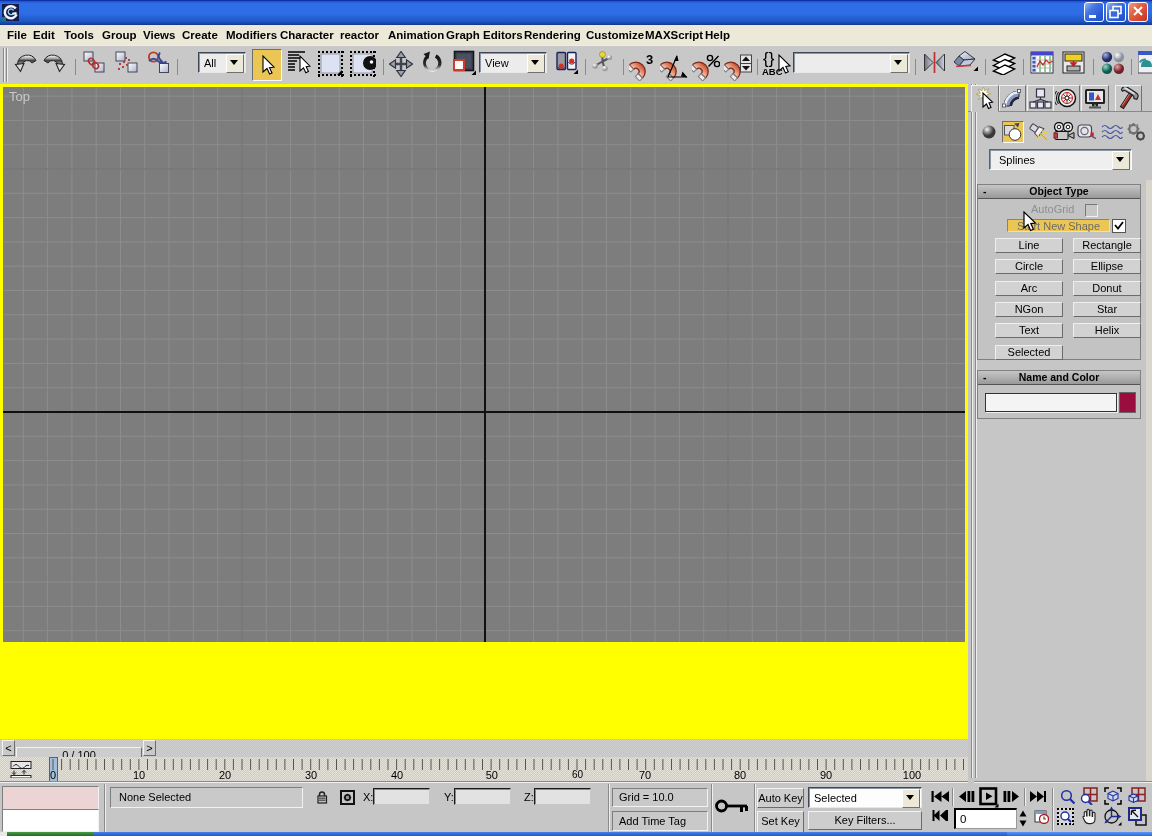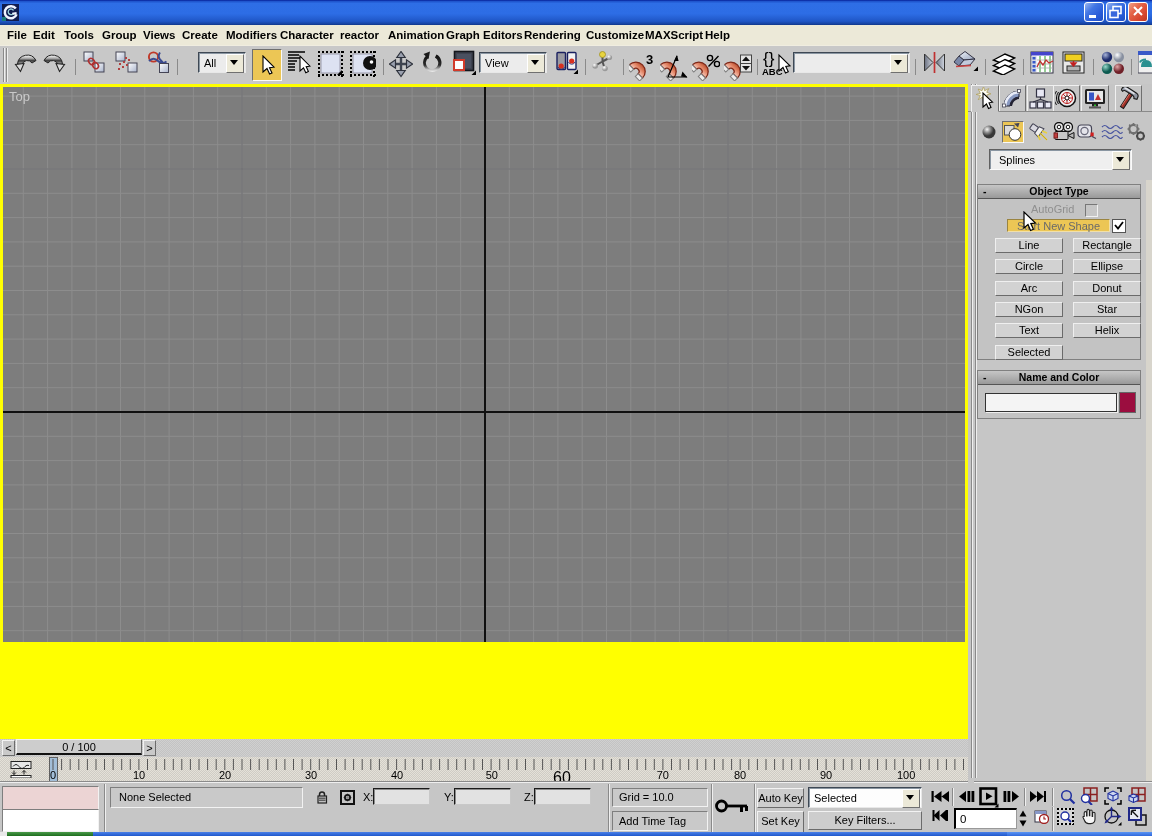--- a/index.html
+++ b/index.html
@@ -711,21 +711,21 @@
       <div class="abs" style="left:7px;top:22px;width:130px;height:17px;background:#f4f4f4;border:1px solid #333;box-shadow:1px 1px 0 #eee"></div>
       <div class="abs" style="left:141px;top:21px;width:15px;height:19px;background:#9b0d3f;border:1px solid #666"></div>
     </div>
     <div class="abs" style="left:178px;top:96px;width:6px;height:601px;background:#d8d5cc"></div>
     <svg class="abs" style="left:54px;top:127px" width="20" height="22">
 <path d="M2 1 L2 17 L6 13.5 L8.6 19.5 L11.4 18.3 L8.8 12.6 L13.5 12 Z" fill="#fff" stroke="#000" stroke-width="1.2"></path>
     </svg>
   </div>
 <div class="abs" id="timeslider">
     <div class="raisedb" style="left:2px;top:1px;width:13px;height:16px;background:#c9c9c9;line-height:15px">&lt;</div>
-    <div class="raisedb" style="left:16px;top:0;width:126px;height:16px;background:#cdcdcd;line-height:15px;border-bottom-width:2px;border-bottom-color:#111">0 / 100</div>
+    <div class="raisedb" style="left:16px;top:8px;width:126px;height:16px;background:#cdcdcd;line-height:15px;border-bottom-width:2px;border-bottom-color:#111">0 / 100</div>
     <div class="raisedb" style="left:143px;top:1px;width:13px;height:16px;background:#c9c9c9;line-height:15px">&gt;</div>
   </div>
 <div class="abs" id="trackbar">
     <svg class="abs" style="left:10px;top:4px" width="22" height="17">
 <rect x="1" y="0.5" width="20" height="7" fill="#e8e8e8" stroke="#222"></rect>
 <path d="M3 5.5 q3 -4 6 0 t6 0 q2 -2 4 -1" fill="none" stroke="#222"></path>
 <path d="M4 9.5 l0 4 m-2 -2 l2 2 l2 -2 M14 13.5 l0 -4 m-2 2 l2 -2 l2 2" stroke="#222" fill="none"></path>
 <rect x="1" y="14.5" width="20" height="2.5" fill="#fff" stroke="#222"></rect>
     </svg>
     <div class="abs" style="left:49px;top:0px;width:9px;height:26px;background:#a2bed8;border:1px solid #606060;box-sizing:border-box"></div>
@@ -837,25 +837,25 @@
       <line x1="946.4" y1="2" x2="946.4" y2="13" stroke="#555" stroke-width="1"></line>
       <line x1="954.9" y1="2" x2="954.9" y2="13" stroke="#555" stroke-width="1"></line>
       <line x1="963.5" y1="2" x2="963.5" y2="13" stroke="#555" stroke-width="1"></line>
     </svg>
     <div class="abs" style="left:38px;top:12px;width:30px;text-align:center;font-size:11px">0</div>
     <div class="abs" style="left:124px;top:12px;width:30px;text-align:center;font-size:11px">10</div>
     <div class="abs" style="left:210px;top:12px;width:30px;text-align:center;font-size:11px">20</div>
     <div class="abs" style="left:296px;top:12px;width:30px;text-align:center;font-size:11px">30</div>
     <div class="abs" style="left:382px;top:12px;width:30px;text-align:center;font-size:11px">40</div>
     <div class="abs" style="left:468px;top:12px;width:30px;text-align:right;font-size:11px">50</div>
-    <div class="abs" style="left:553px;top:12px;width:30px;text-align:left;font-size:16px">60</div>
-    <div class="abs" style="left:639px;top:12px;width:30px;text-align:right;font-size:11px">70</div>
+    <div class="abs" style="left:553px;top:12px;width:30px;text-align:right;font-size:10px">60</div>
+    <div class="abs" style="left:639px;top:12px;width:30px;text-align:left;font-size:11px">70</div>
     <div class="abs" style="left:725px;top:12px;width:30px;text-align:center;font-size:11px">80</div>
     <div class="abs" style="left:811px;top:12px;width:30px;text-align:center;font-size:11px">90</div>
-    <div class="abs" style="left:897px;top:12px;width:30px;font-size:11px">100</div>
+    <div class="abs" style="left:897px;top:12px;width:30px;text-align:center;font-size:11px">100</div>
     <div class="abs" style="left:0;top:24px;width:968px;height:1px;background:#8a8a8a"></div>
     <div class="abs" style="left:0;top:25px;width:968px;height:1px;background:#efefef"></div>
   </div>
 <div class="abs" id="statusbar">
     <div class="sunken" style="left:2px;top:3px;width:97px;height:24px;background:#ecd4d4"></div>
     <div class="sunken" style="left:2px;top:26px;width:97px;height:23px;background:#ffffff"></div>
     <div class="vgroove" style="left:104px;top:1px;height:48px"></div>
     <div class="sunken" style="left:110px;top:4px;width:193px;height:21px;line-height:19px;padding-left:8px">None Selected</div>
     <svg class="abs" style="left:316px;top:7px" width="12" height="16">
 <path d="M3.5 6 V4.5 a2.5 2.5 0 0 1 5 0 V6" fill="none" stroke="#222" stroke-width="1.5"></path>

